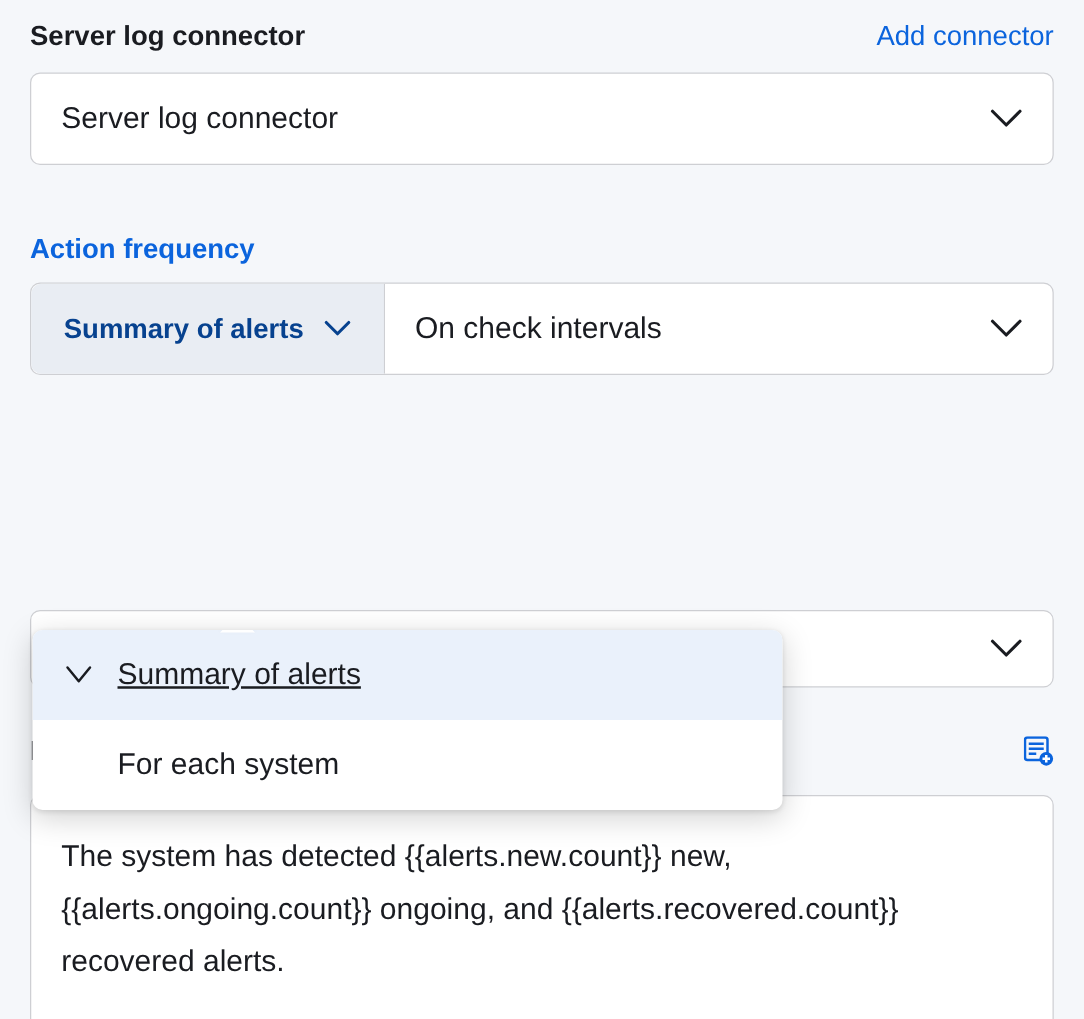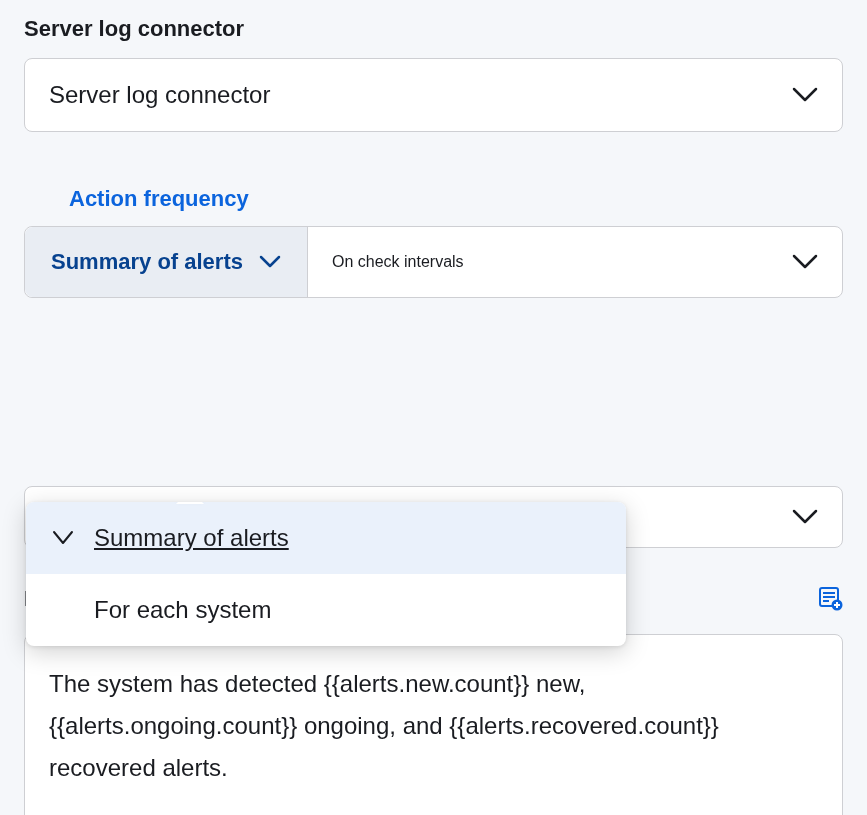--- a/index.html
+++ b/index.html
@@ -53,21 +53,20 @@
     align-items: center;
     justify-content: center;
   }
   .chevron svg { display:block; }
   .block-spacer { height: 54px; }
   .subsection-label {
     font-size: 22px;
     font-weight: 700;
     color: #0b64dd;
     margin-bottom: 14px;
-    margin-left: 45px;
   }
   .freq-row {
     display: flex;
     width: 100%;
     border: 1px solid #cecfd3;
     border-radius: 8px;
     background: #fff;
     overflow: visible;
     position: relative;
   }
@@ -90,21 +89,21 @@
   .freq-left .chevron svg path { stroke: #07428f; }
   .freq-right {
     flex: 1;
     display: flex;
     align-items: center;
     justify-content: space-between;
     padding: 22px 24px;
     cursor: pointer;
   }
   .freq-right .value {
-    font-size: 16px;
+    font-size: 24px;
     color: #1a1c21;
   }
 
   
   .popover-wrap {
     position: relative;
     width: 100%;
   }
   .popover {
     position: absolute;
@@ -200,20 +199,21 @@
     outline: none;
   }
 </style>
 </head>
 <body>
 
 <div class="page">
 
   <div class="section-label-row">
     <div class="section-label">Server log connector</div>
+    <div class="link">Add connector</div>
   </div>
 
   <div class="select-box">
     <span class="value">Server log connector</span>
     <span class="chevron">
       <svg width="26" height="16" viewBox="0 0 26 16">
           <path d="M2 2 L13 13 L24 2" fill="none" stroke="#1a1c21" stroke-width="2.5" stroke-linecap="round" stroke-linejoin="round"></path>
         </svg>
     </span>
   </div>

